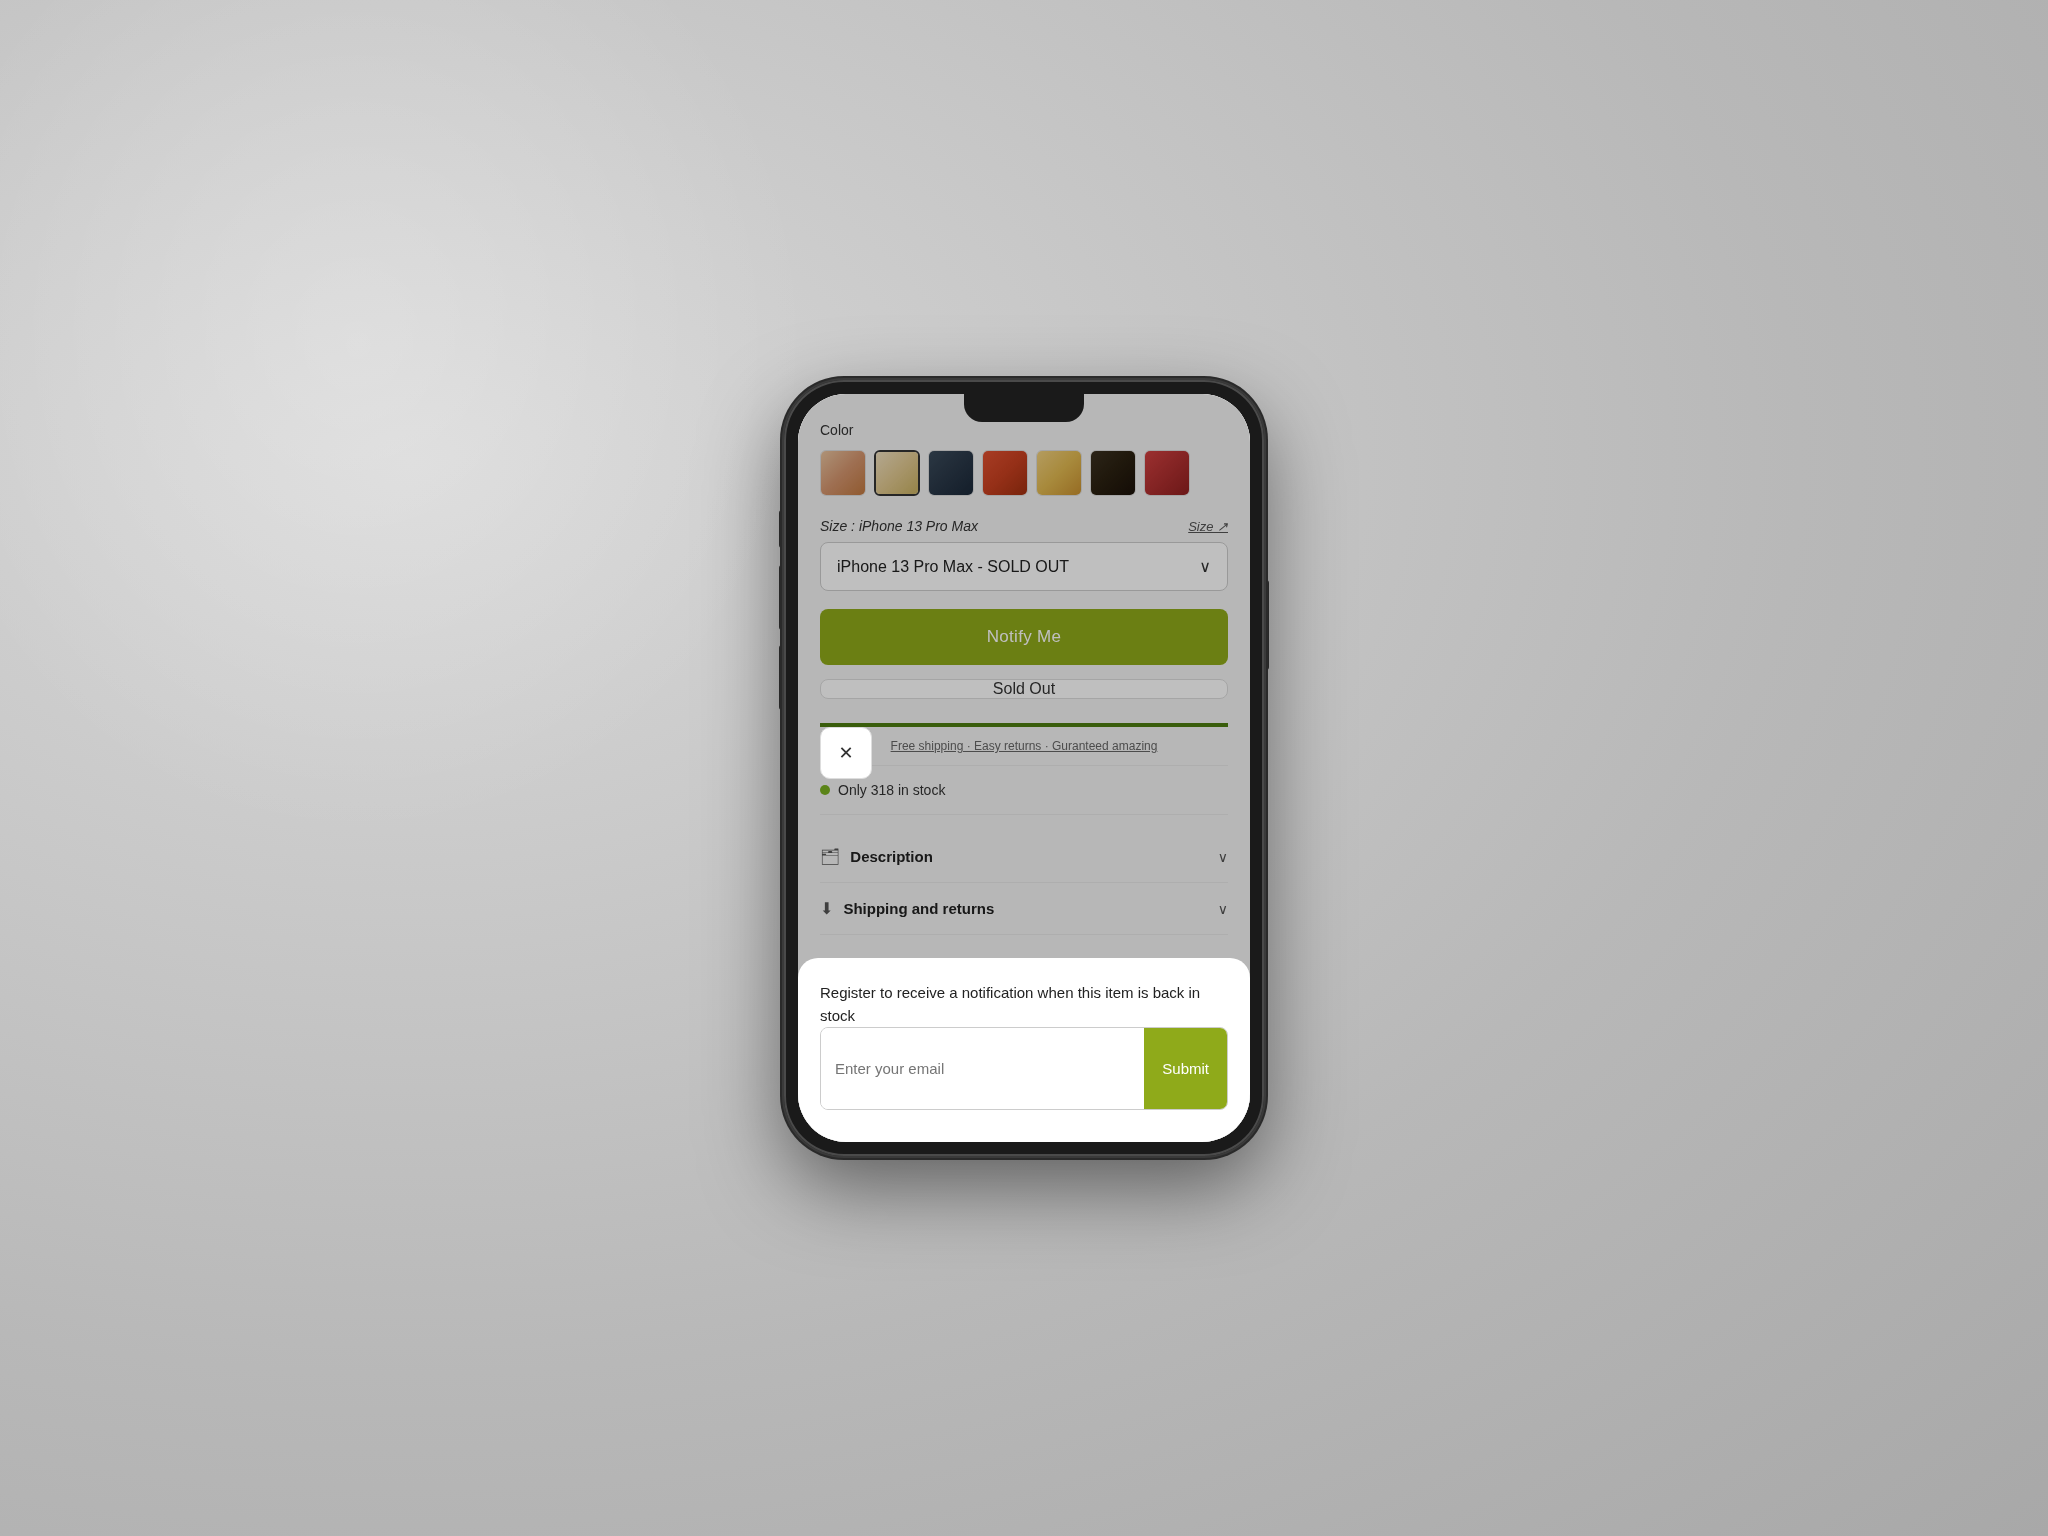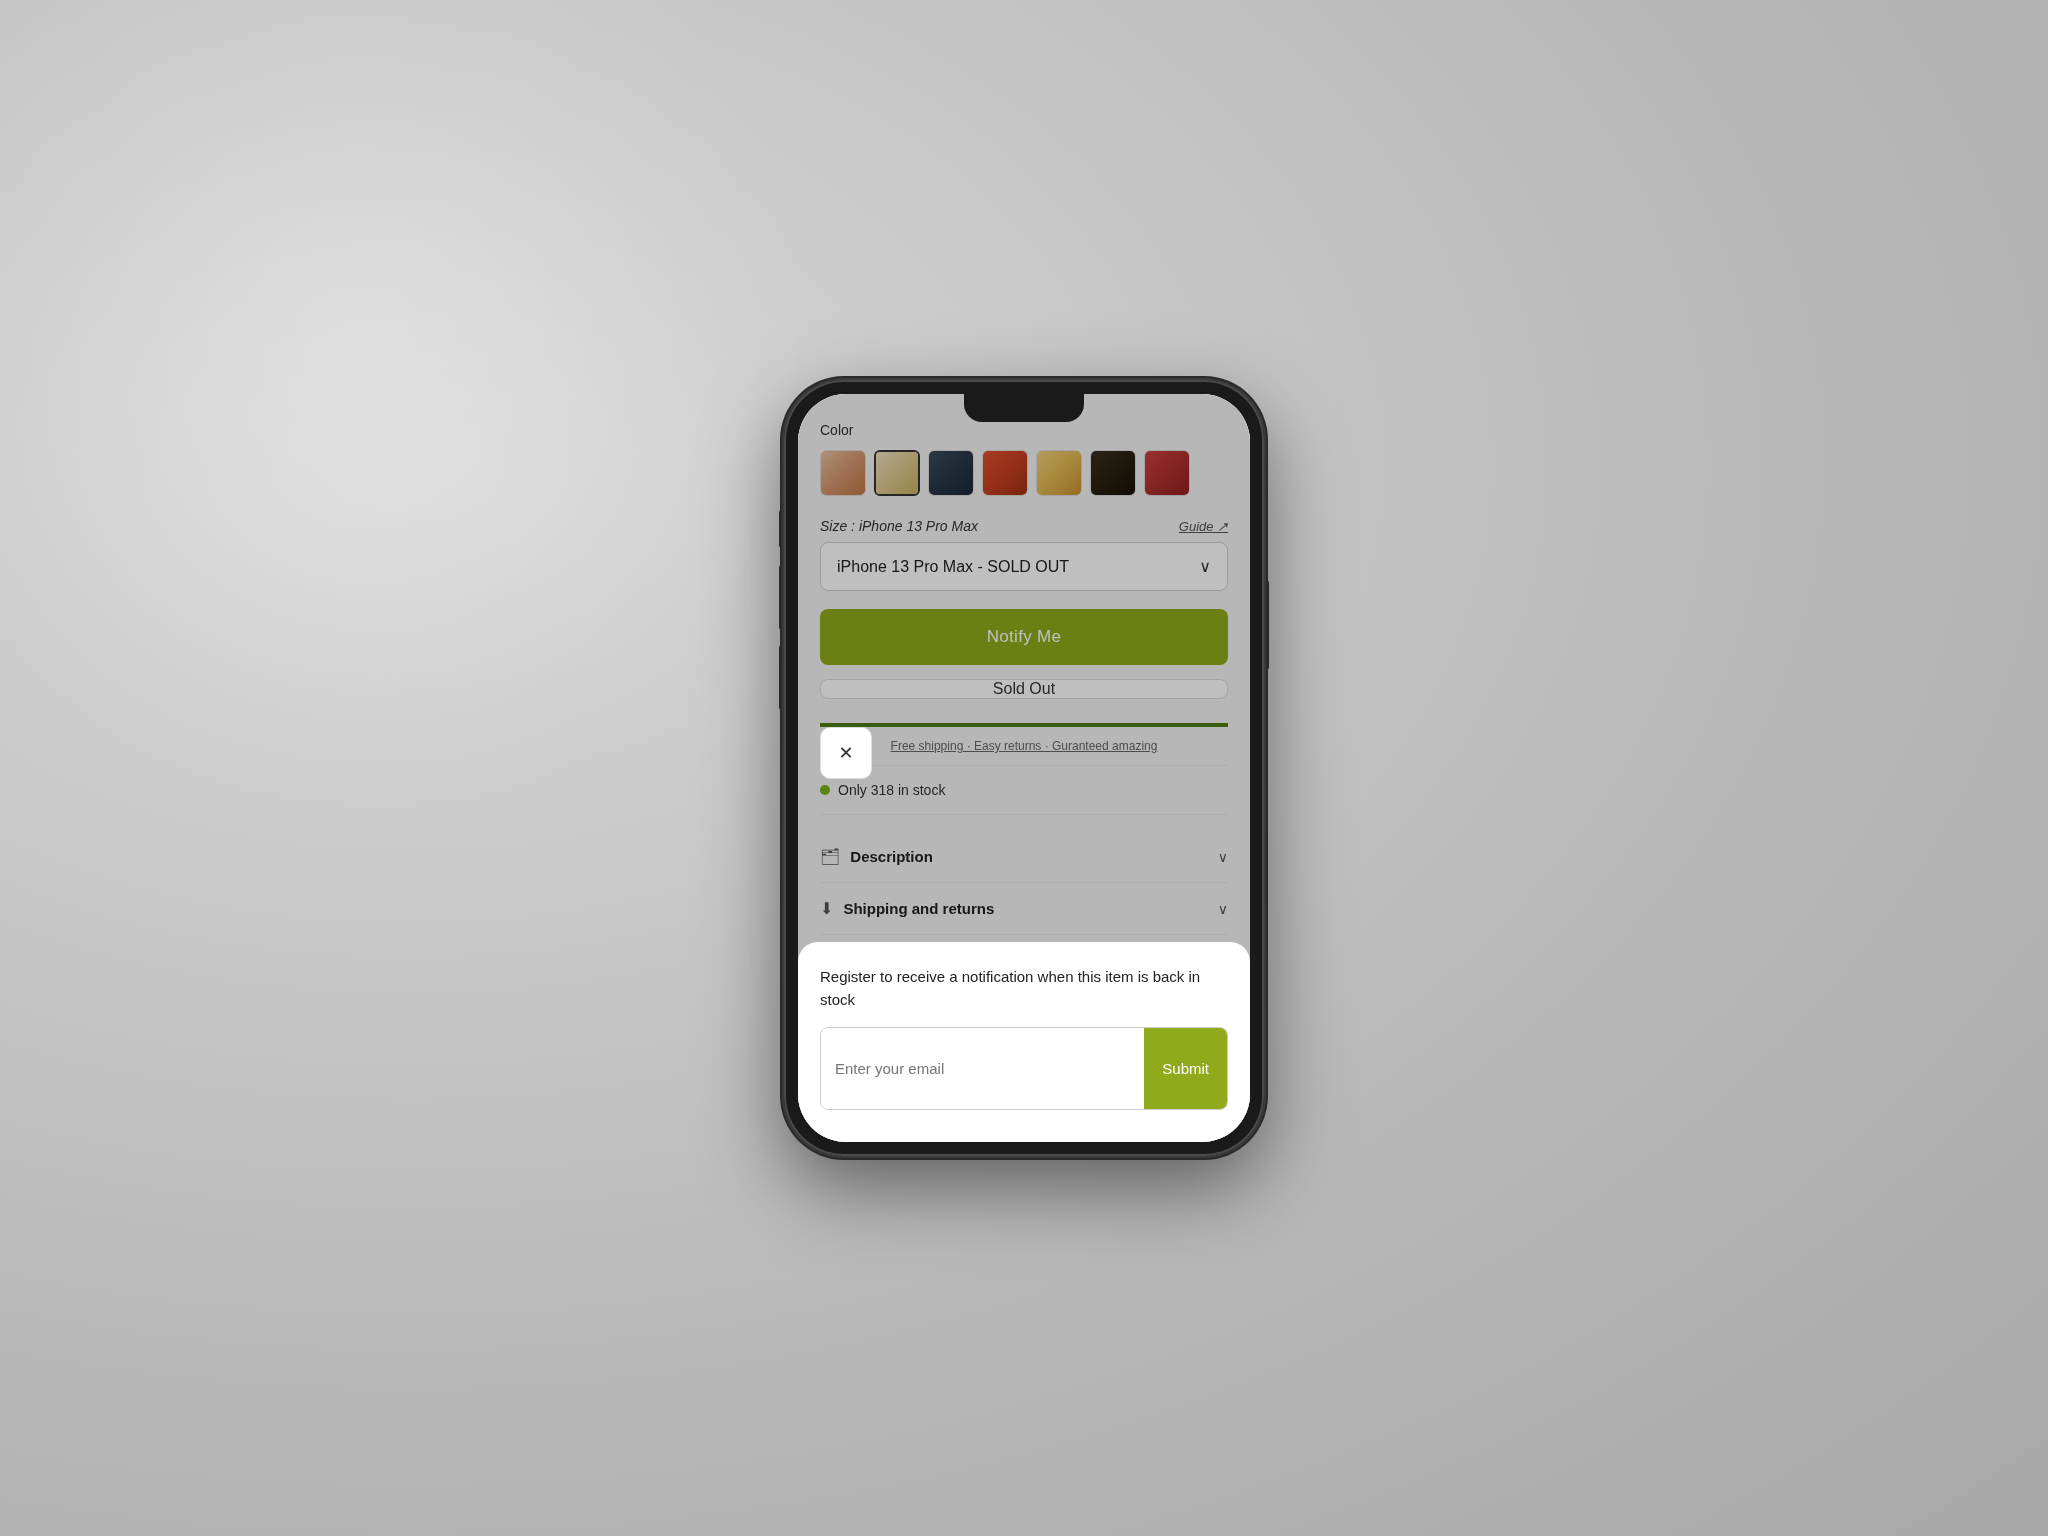--- a/index.html
+++ b/index.html
@@ -332,21 +332,21 @@
       background: white;
       border-radius: 20px 20px 0 0;
       padding: 24px 22px 32px 22px;
       z-index: 15;
     }
 
     .bottom-sheet-title {
       font-size: 15px;
       color: #222;
       line-height: 1.5;
-      margin-bottom: 16px;
+      margin-bottom: 0;
     }
 
     .email-row {
       display: flex;
       border: 1.5px solid #ccc;
       border-radius: 8px;
       overflow: hidden;
     }
 
     .email-input {
@@ -426,21 +426,21 @@
               <div class="swatch-inner"></div>
             </div>
             <div class="swatch swatch-7">
               <div class="swatch-inner"></div>
             </div>
           </div>
 
           
           <div class="size-row">
             <span class="size-label">Size : iPhone 13 Pro Max</span>
-            <span class="guide-link">Guide ↗</span>
+            <span class="guide-link">Size ↗</span>
           </div>
 
           <div class="size-dropdown">
             <span class="size-dropdown-text">iPhone 13 Pro Max - SOLD OUT</span>
             <span class="chevron-icon">∨</span>
           </div>
 
           
           <button class="notify-btn">Notify Me</button>
 

